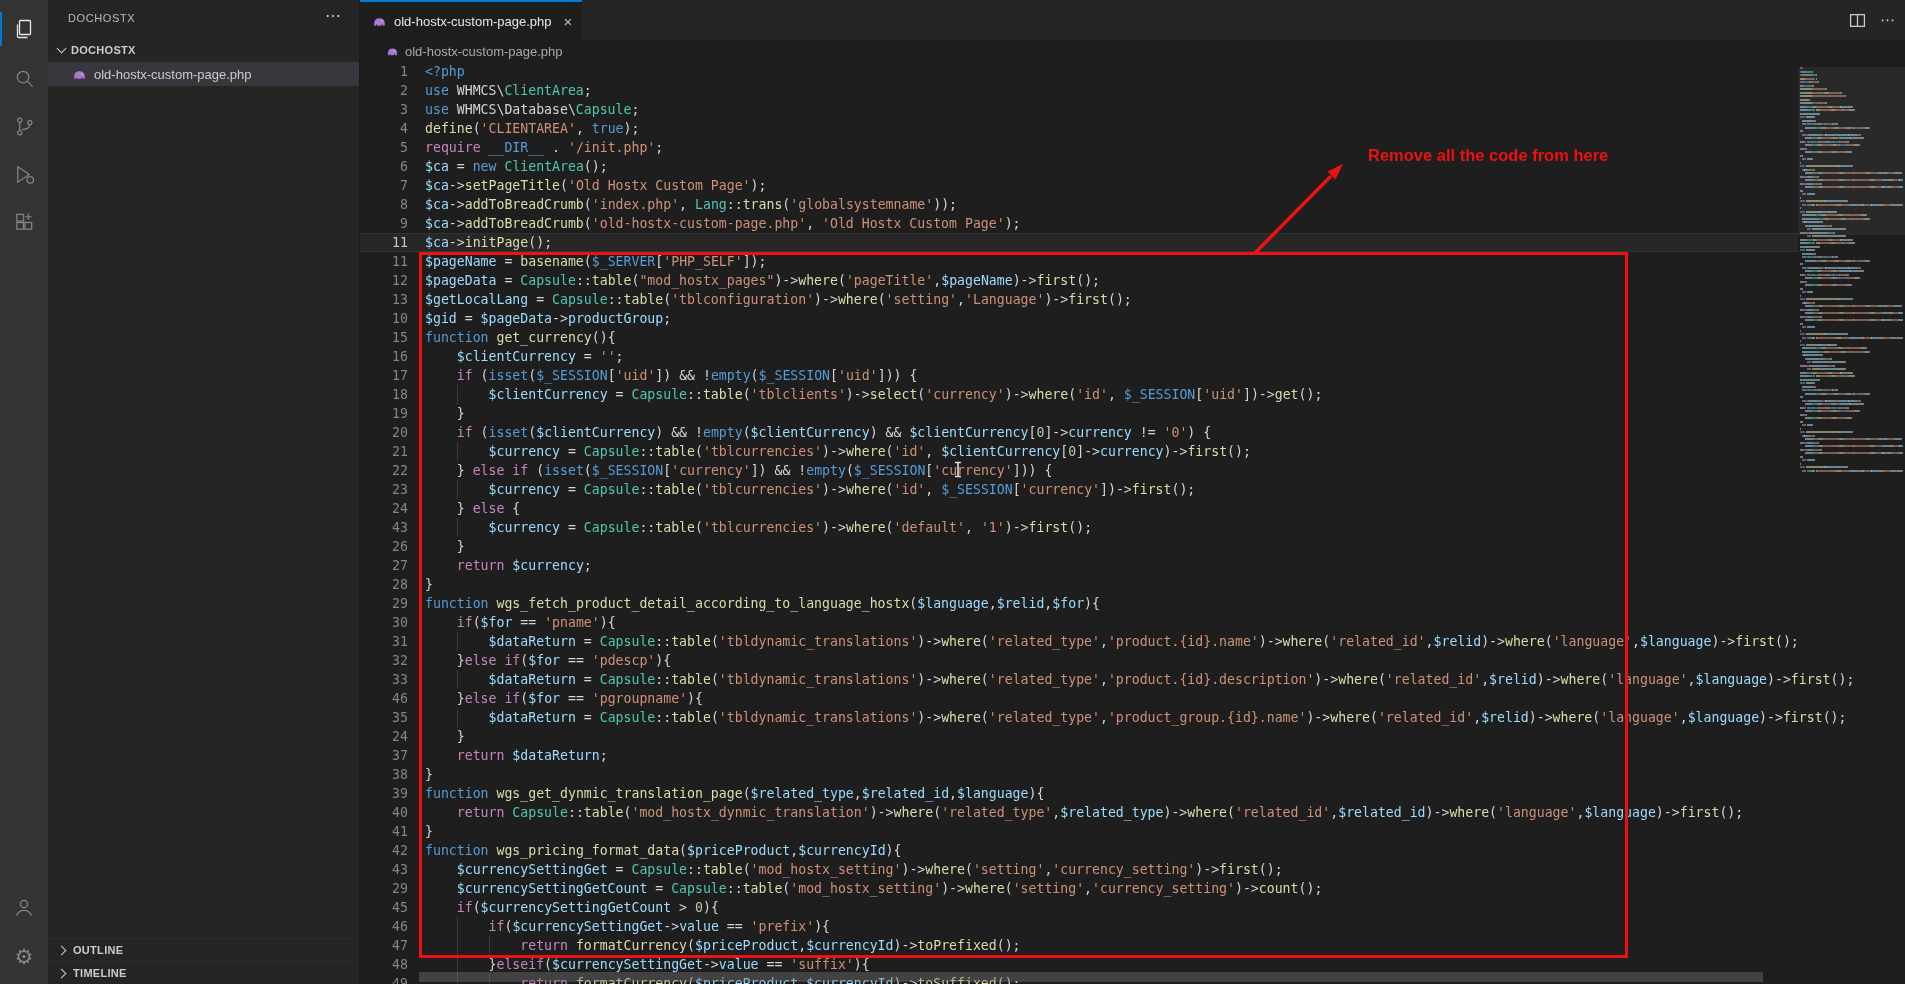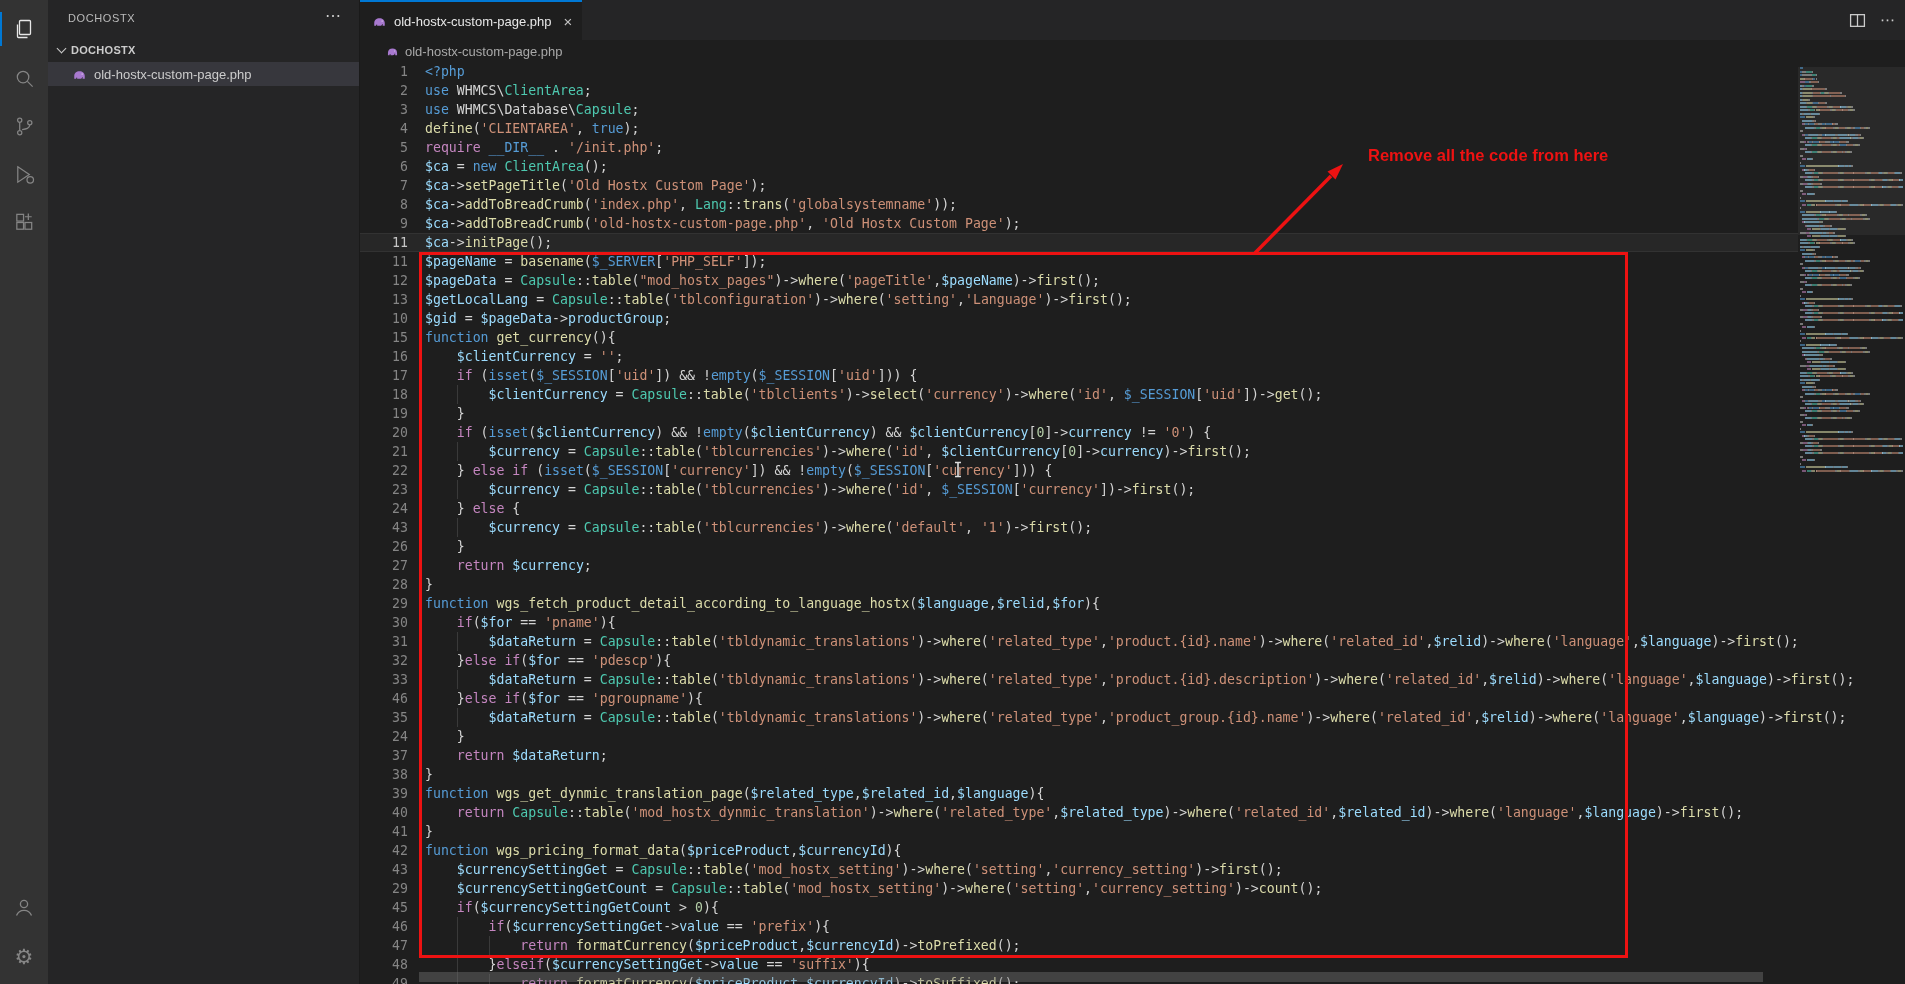--- a/index.html
+++ b/index.html
@@ -129,20 +129,30 @@
       <span class="chev down"></span>
       <span class="lbl">DOCHOSTX</span>
     </div>
     <div class="sb-file">
       <svg class="php-ico" viewBox="0 0 16 16">
         <path fill="#a879cf" d="M13.6 12.6h-2.3v-1.7c0-.4-.5-.4-.6 0-.1 1-.9 1.7-2.1 1.7H5.5v-1.4h-.3c-.4 0-.8.3-.8.8v.6H2.4V9.4c0-3 2.3-5 5.6-5 3.1 0 5.6 1.8 5.6 5.1v3.1z"></path>
         <circle cx="10.8" cy="7.4" r=".6" fill="#ffffff"></circle>
       </svg>
       <span class="name">old-hostx-custom-page.php</span>
     </div>
+    <div class="sb-bottom">
+      <div class="sb-brow">
+        <span class="chev right"></span>
+        <span class="lbl">OUTLINE</span>
+      </div>
+      <div class="sb-brow">
+        <span class="chev right"></span>
+        <span class="lbl">TIMELINE</span>
+      </div>
+    </div>
   </div>
 
   <div class="editor">
     <div class="tabs">
       <div class="tab">
         <svg class="php-ico" viewBox="0 0 16 16">
           <path fill="#a879cf" d="M13.6 12.6h-2.3v-1.7c0-.4-.5-.4-.6 0-.1 1-.9 1.7-2.1 1.7H5.5v-1.4h-.3c-.4 0-.8.3-.8.8v.6H2.4V9.4c0-3 2.3-5 5.6-5 3.1 0 5.6 1.8 5.6 5.1v3.1z"></path>
           <circle cx="10.8" cy="7.4" r=".6" fill="#ffffff"></circle>
         </svg>
         <span class="t-lbl">old-hostx-custom-page.php</span>

